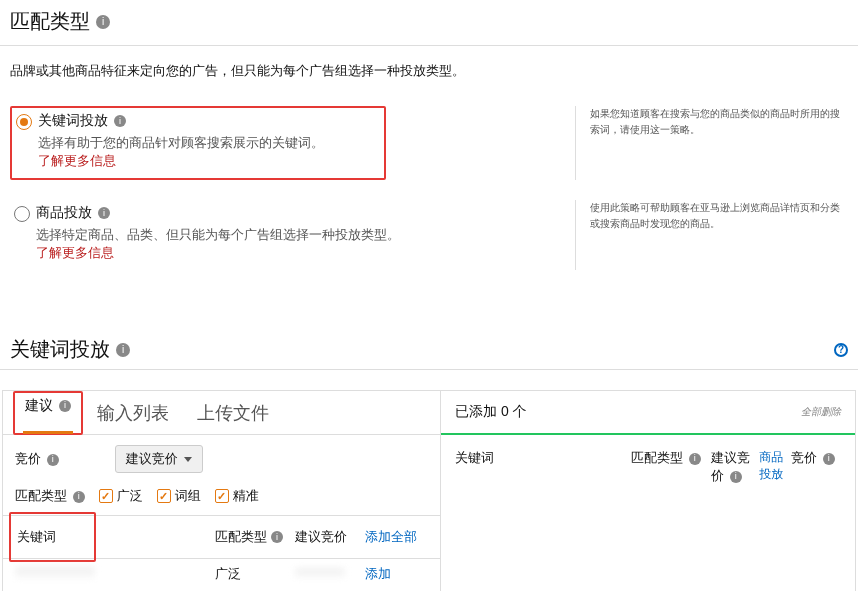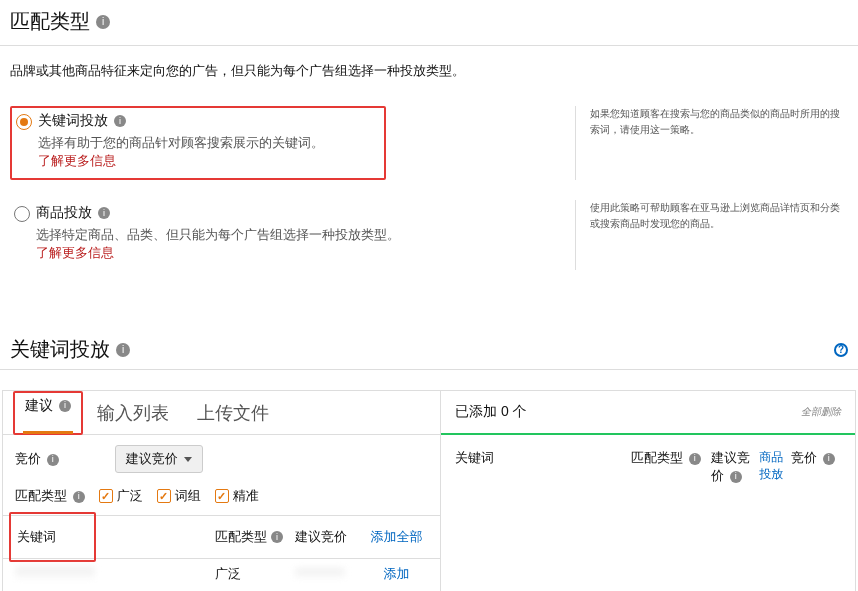--- a/index.html
+++ b/index.html
@@ -48,21 +48,21 @@
 
   .filter-row { display:flex; align-items:center; padding: 4px 12px 10px 12px; gap:14px; }
   .cb { display:inline-flex; align-items:center; gap:4px; cursor:pointer; font-size:13px;}
   .cb-box { width:14px; height:14px; border:1.5px solid #e47911; border-radius:2px; display:inline-flex; align-items:center; justify-content:center; background:#fff; }
   .cb-box::after { content:"✓"; color:#e47911; font-size:11px; font-weight:bold; }
 
   .tbl-head { display:flex; border-top:1px solid #ddd; border-bottom:1px solid #ddd; padding: 10px 12px; align-items:center; font-size:13px;}
   .col-kw { width: 200px; }
   .col-match { width: 80px; display:flex; align-items:center; gap:2px;}
   .col-bid { width: 70px; display:flex; align-items:center; gap:2px;}
-  .col-add { flex:1; text-align:center; }
+  .col-add { flex:1; text-align:left; }
 
   .red-box-kwhead { border:2.5px solid #e53935; border-radius:2px; display:inline-block; padding: 14px 38px 14px 6px; margin:-14px 0 -14px -6px; }
 
   .tbl-body .row { display:flex; padding: 6px 12px; align-items:center; font-size:13px;}
   .blur { filter: blur(3px); color:#bbb; background:linear-gradient(#eee,#fff); height:14px; width:80px; border-radius:2px;}
   .blur-sm { filter: blur(3px); color:#bbb; background:linear-gradient(#eee,#fff); height:12px; width:50px; border-radius:2px;}
   .add-link { color:#0066c0; cursor:pointer; }
 
   .right-head { display:flex; align-items:center; border-bottom:2px solid #22c55e; padding: 0 14px; height:44px; font-size:14px;}
   .right-head .grow { flex:1; }

